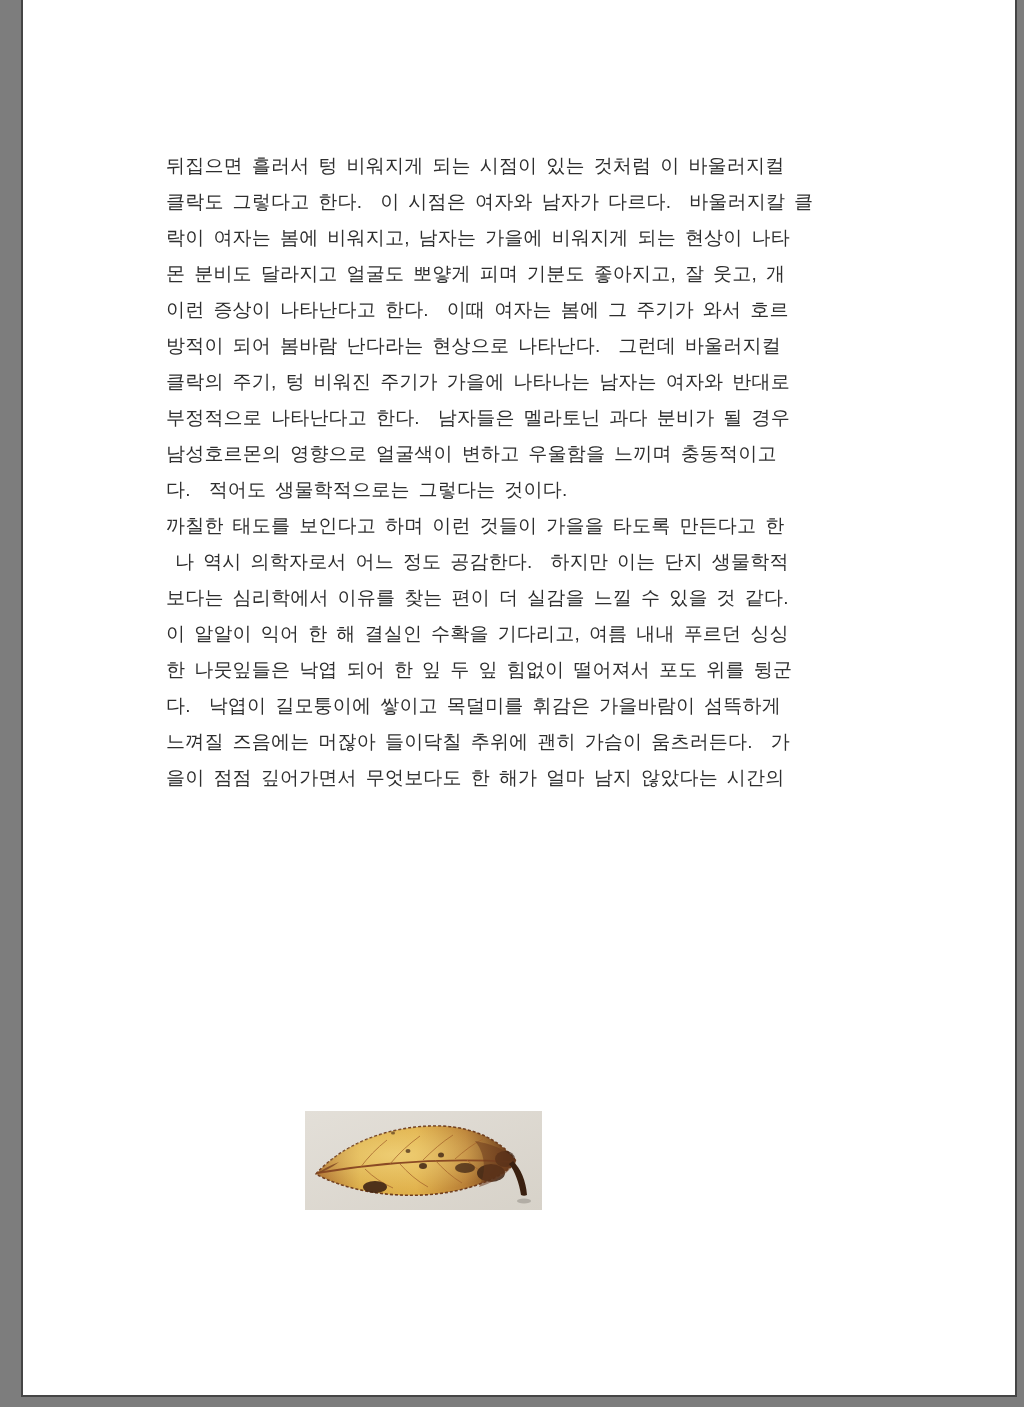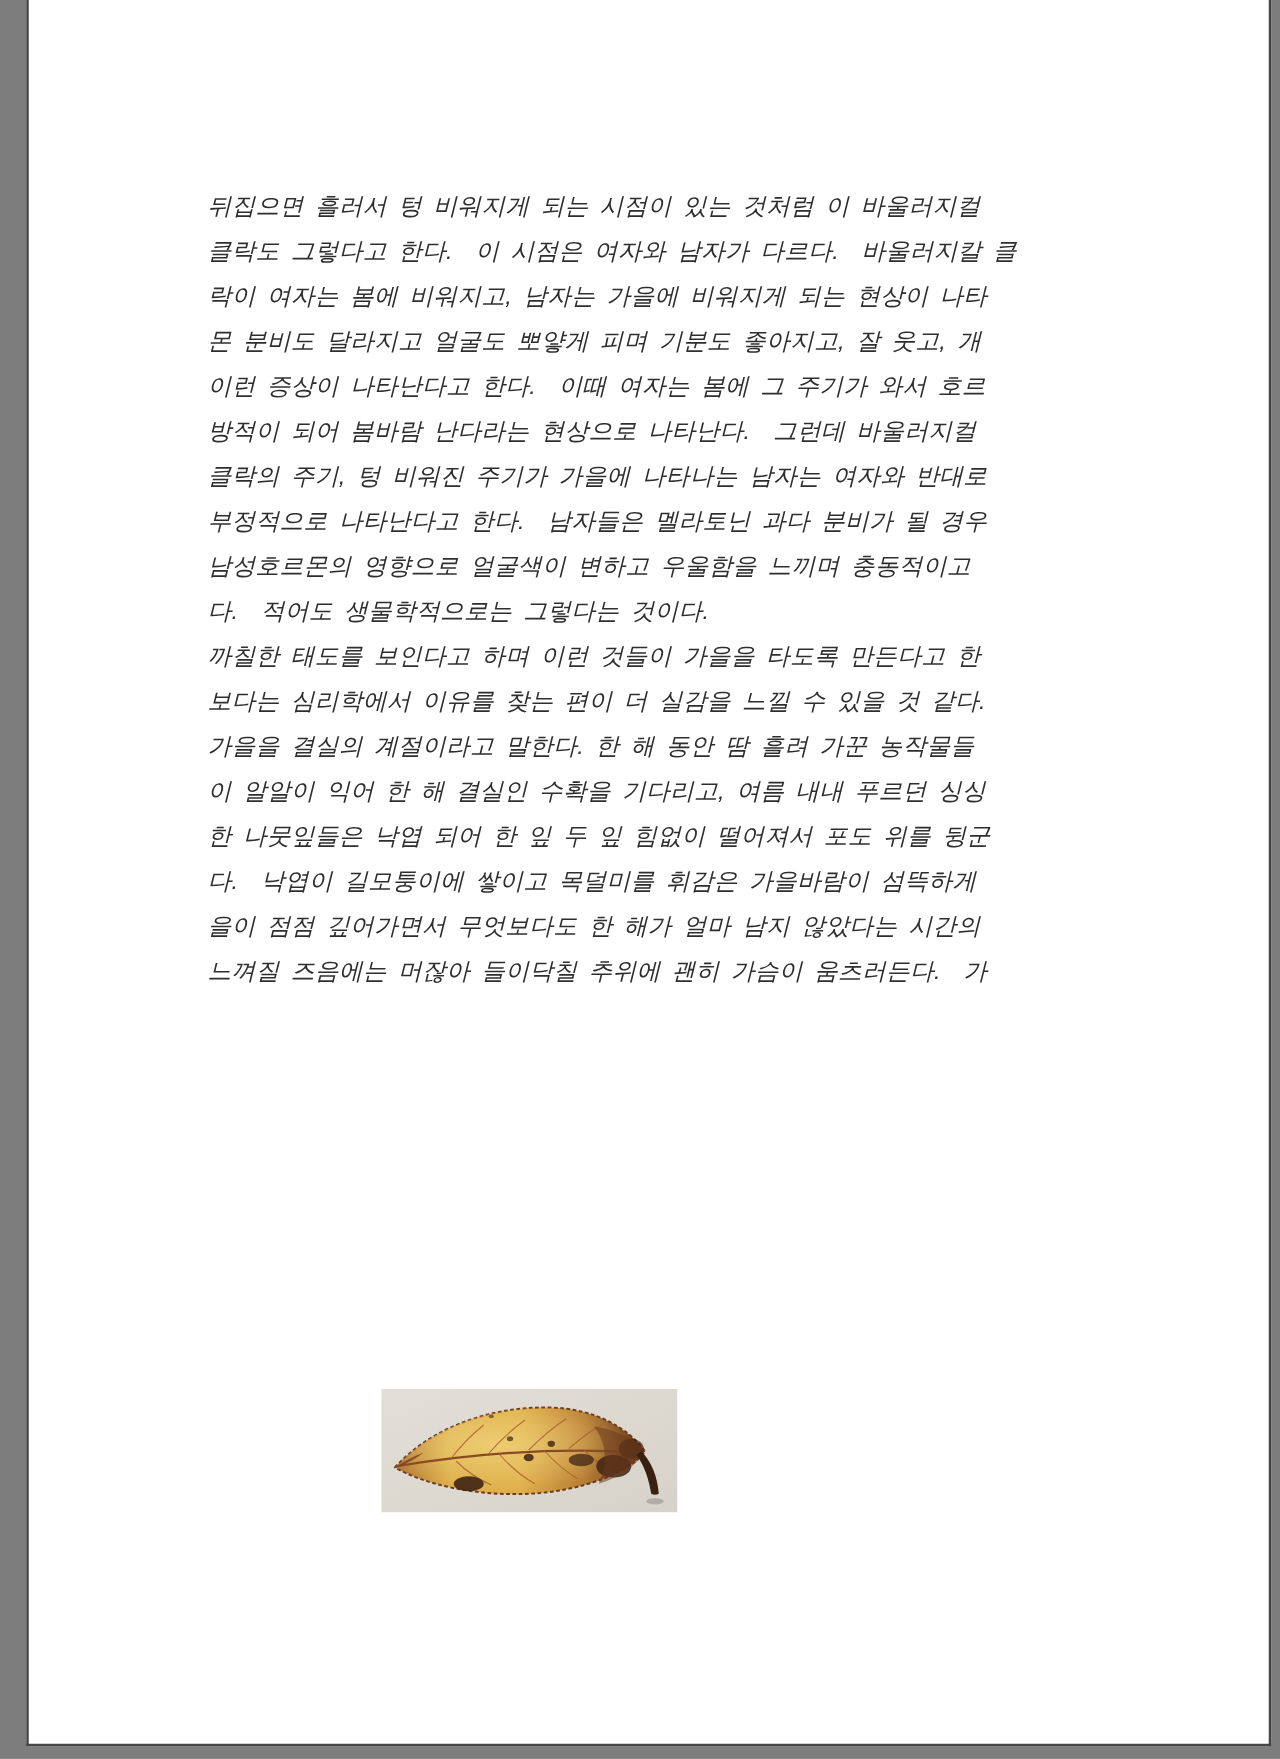--- a/index.html
+++ b/index.html
@@ -23,21 +23,20 @@
     position: absolute;
     left: 21px;
     top: 0;
     width: 996px;
     height: 1397px;
     background: #ffffff;
     border-left: 2px solid #454545;
     border-right: 2px solid #454545;
     border-bottom: 2px solid #454545;
     box-sizing: border-box;
-    font-style: italic;
   }
   .text-block {
     position: absolute;
     left: 143px;
     top: 148px;
     width: 660px;
     font-size: 19px;
     line-height: 36px;
     color: #2e2e2e;
     letter-spacing: 0.2px;
@@ -71,27 +70,27 @@
       <div class="text-line">클락도 그렇다고 한다.  이 시점은 여자와 남자가 다르다.  바울러지칼 클</div>
       <div class="text-line">락이 여자는 봄에 비워지고, 남자는 가을에 비워지게 되는 현상이 나타</div>
       <div class="text-line">몬 분비도 달라지고 얼굴도 뽀얗게 피며 기분도 좋아지고, 잘 웃고, 개</div>
       <div class="text-line">이런 증상이 나타난다고 한다.  이때 여자는 봄에 그 주기가 와서 호르</div>
       <div class="text-line">방적이 되어 봄바람 난다라는 현상으로 나타난다.  그런데 바울러지컬</div>
       <div class="text-line">클락의 주기, 텅 비워진 주기가 가을에 나타나는 남자는 여자와 반대로</div>
       <div class="text-line">부정적으로 나타난다고 한다.  남자들은 멜라토닌 과다 분비가 될 경우</div>
       <div class="text-line">남성호르몬의 영향으로 얼굴색이 변하고 우울함을 느끼며 충동적이고</div>
       <div class="text-line">다.  적어도 생물학적으로는 그렇다는 것이다.</div>
       <div class="text-line">까칠한 태도를 보인다고 하며 이런 것들이 가을을 타도록 만든다고 한</div>
+      <div class="text-line"> 나 역시 의학자로서 어느 정도 공감한다.  하지만 이는 단지 생물학적</div>
       <div class="text-line">보다는 심리학에서 이유를 찾는 편이 더 실감을 느낄 수 있을 것 같다.</div>
-      <div class="text-line">가을을 결실의 계절이라고 말한다. 한 해 동안 땀 흘려 가꾼 농작물들</div>
       <div class="text-line">이 알알이 익어 한 해 결실인 수확을 기다리고, 여름 내내 푸르던 싱싱</div>
       <div class="text-line">한 나뭇잎들은 낙엽 되어 한 잎 두 잎 힘없이 떨어져서 포도 위를 뒹군</div>
       <div class="text-line">다.  낙엽이 길모퉁이에 쌓이고 목덜미를 휘감은 가을바람이 섬뜩하게</div>
+      <div class="text-line">느껴질 즈음에는 머잖아 들이닥칠 추위에 괜히 가슴이 움츠러든다.  가</div>
       <div class="text-line">을이 점점 깊어가면서 무엇보다도 한 해가 얼마 남지 않았다는 시간의</div>
-      <div class="text-line">느껴질 즈음에는 머잖아 들이닥칠 추위에 괜히 가슴이 움츠러든다.  가</div>
     </div>
 
   <div class="leaf-figure">
     <svg viewBox="0 0 237 99" xmlns="http://www.w3.org/2000/svg">
       <defs>
         <linearGradient id="photoBg" x1="0" y1="0" x2="1" y2="1">
           <stop offset="0" stop-color="#e3dfd8"></stop>
           <stop offset="1" stop-color="#d7d2c9"></stop>
         </linearGradient>
         <linearGradient id="leafBody" x1="0" y1="0" x2="1" y2="0">

